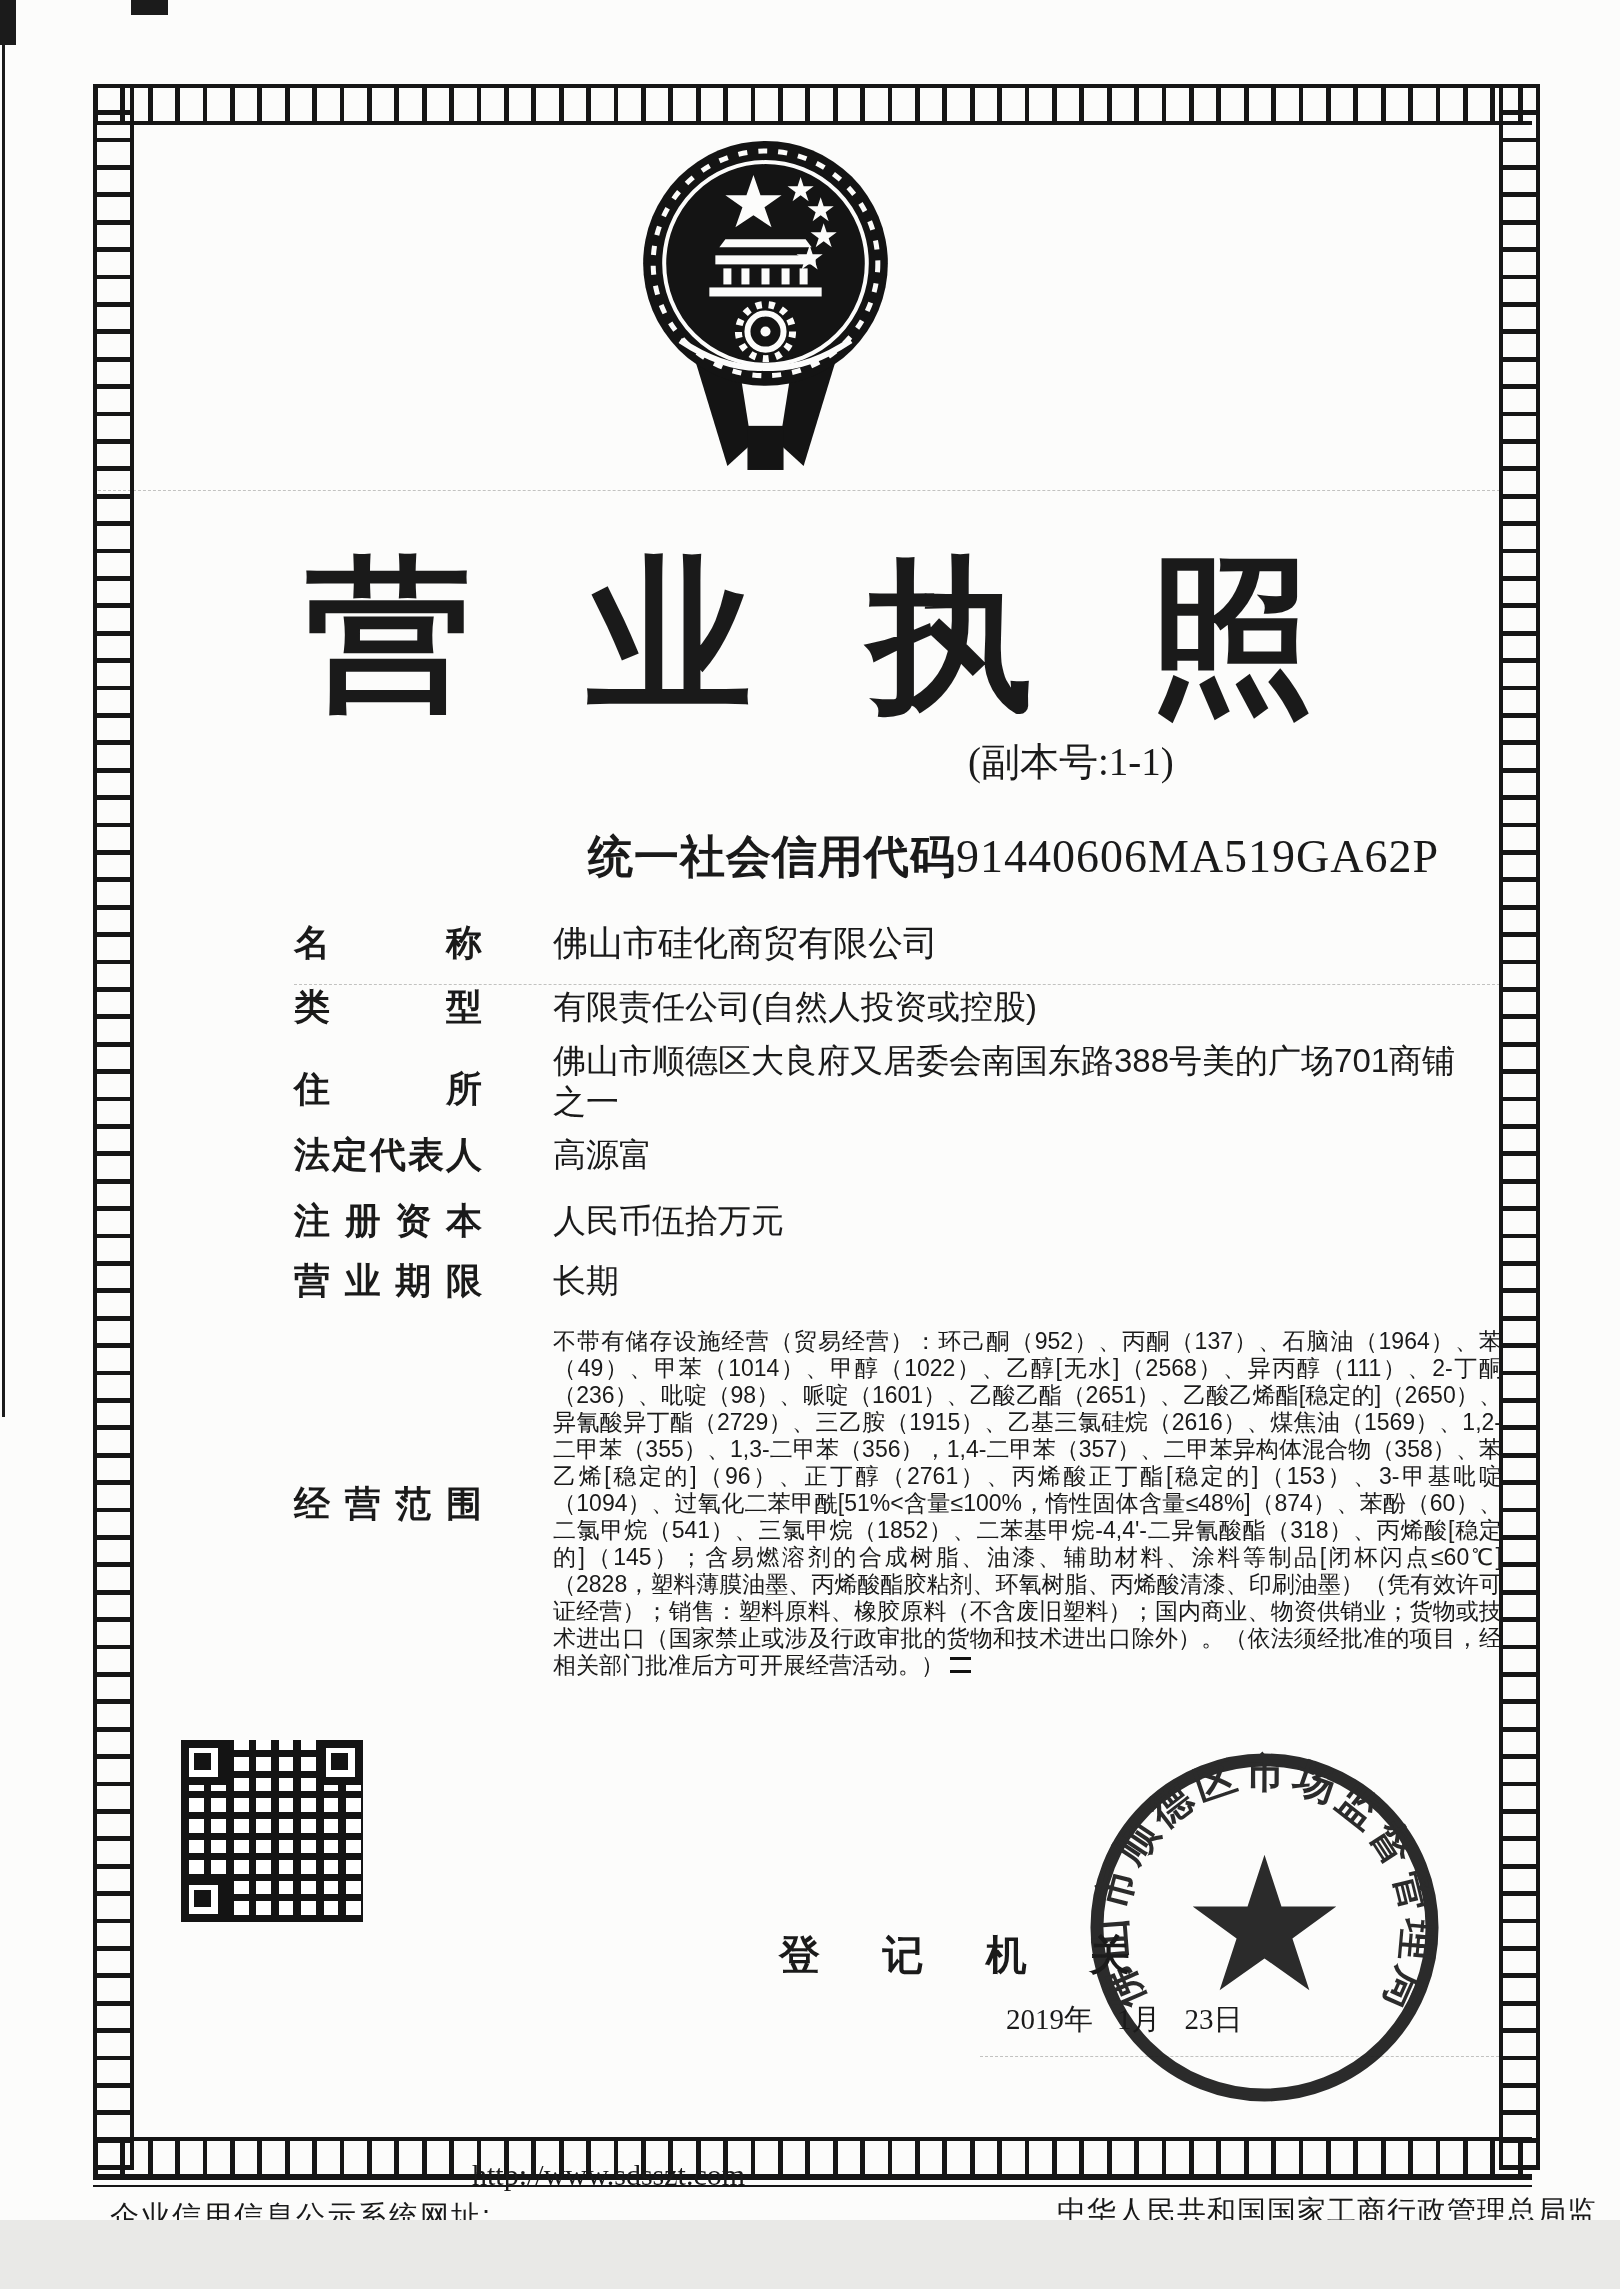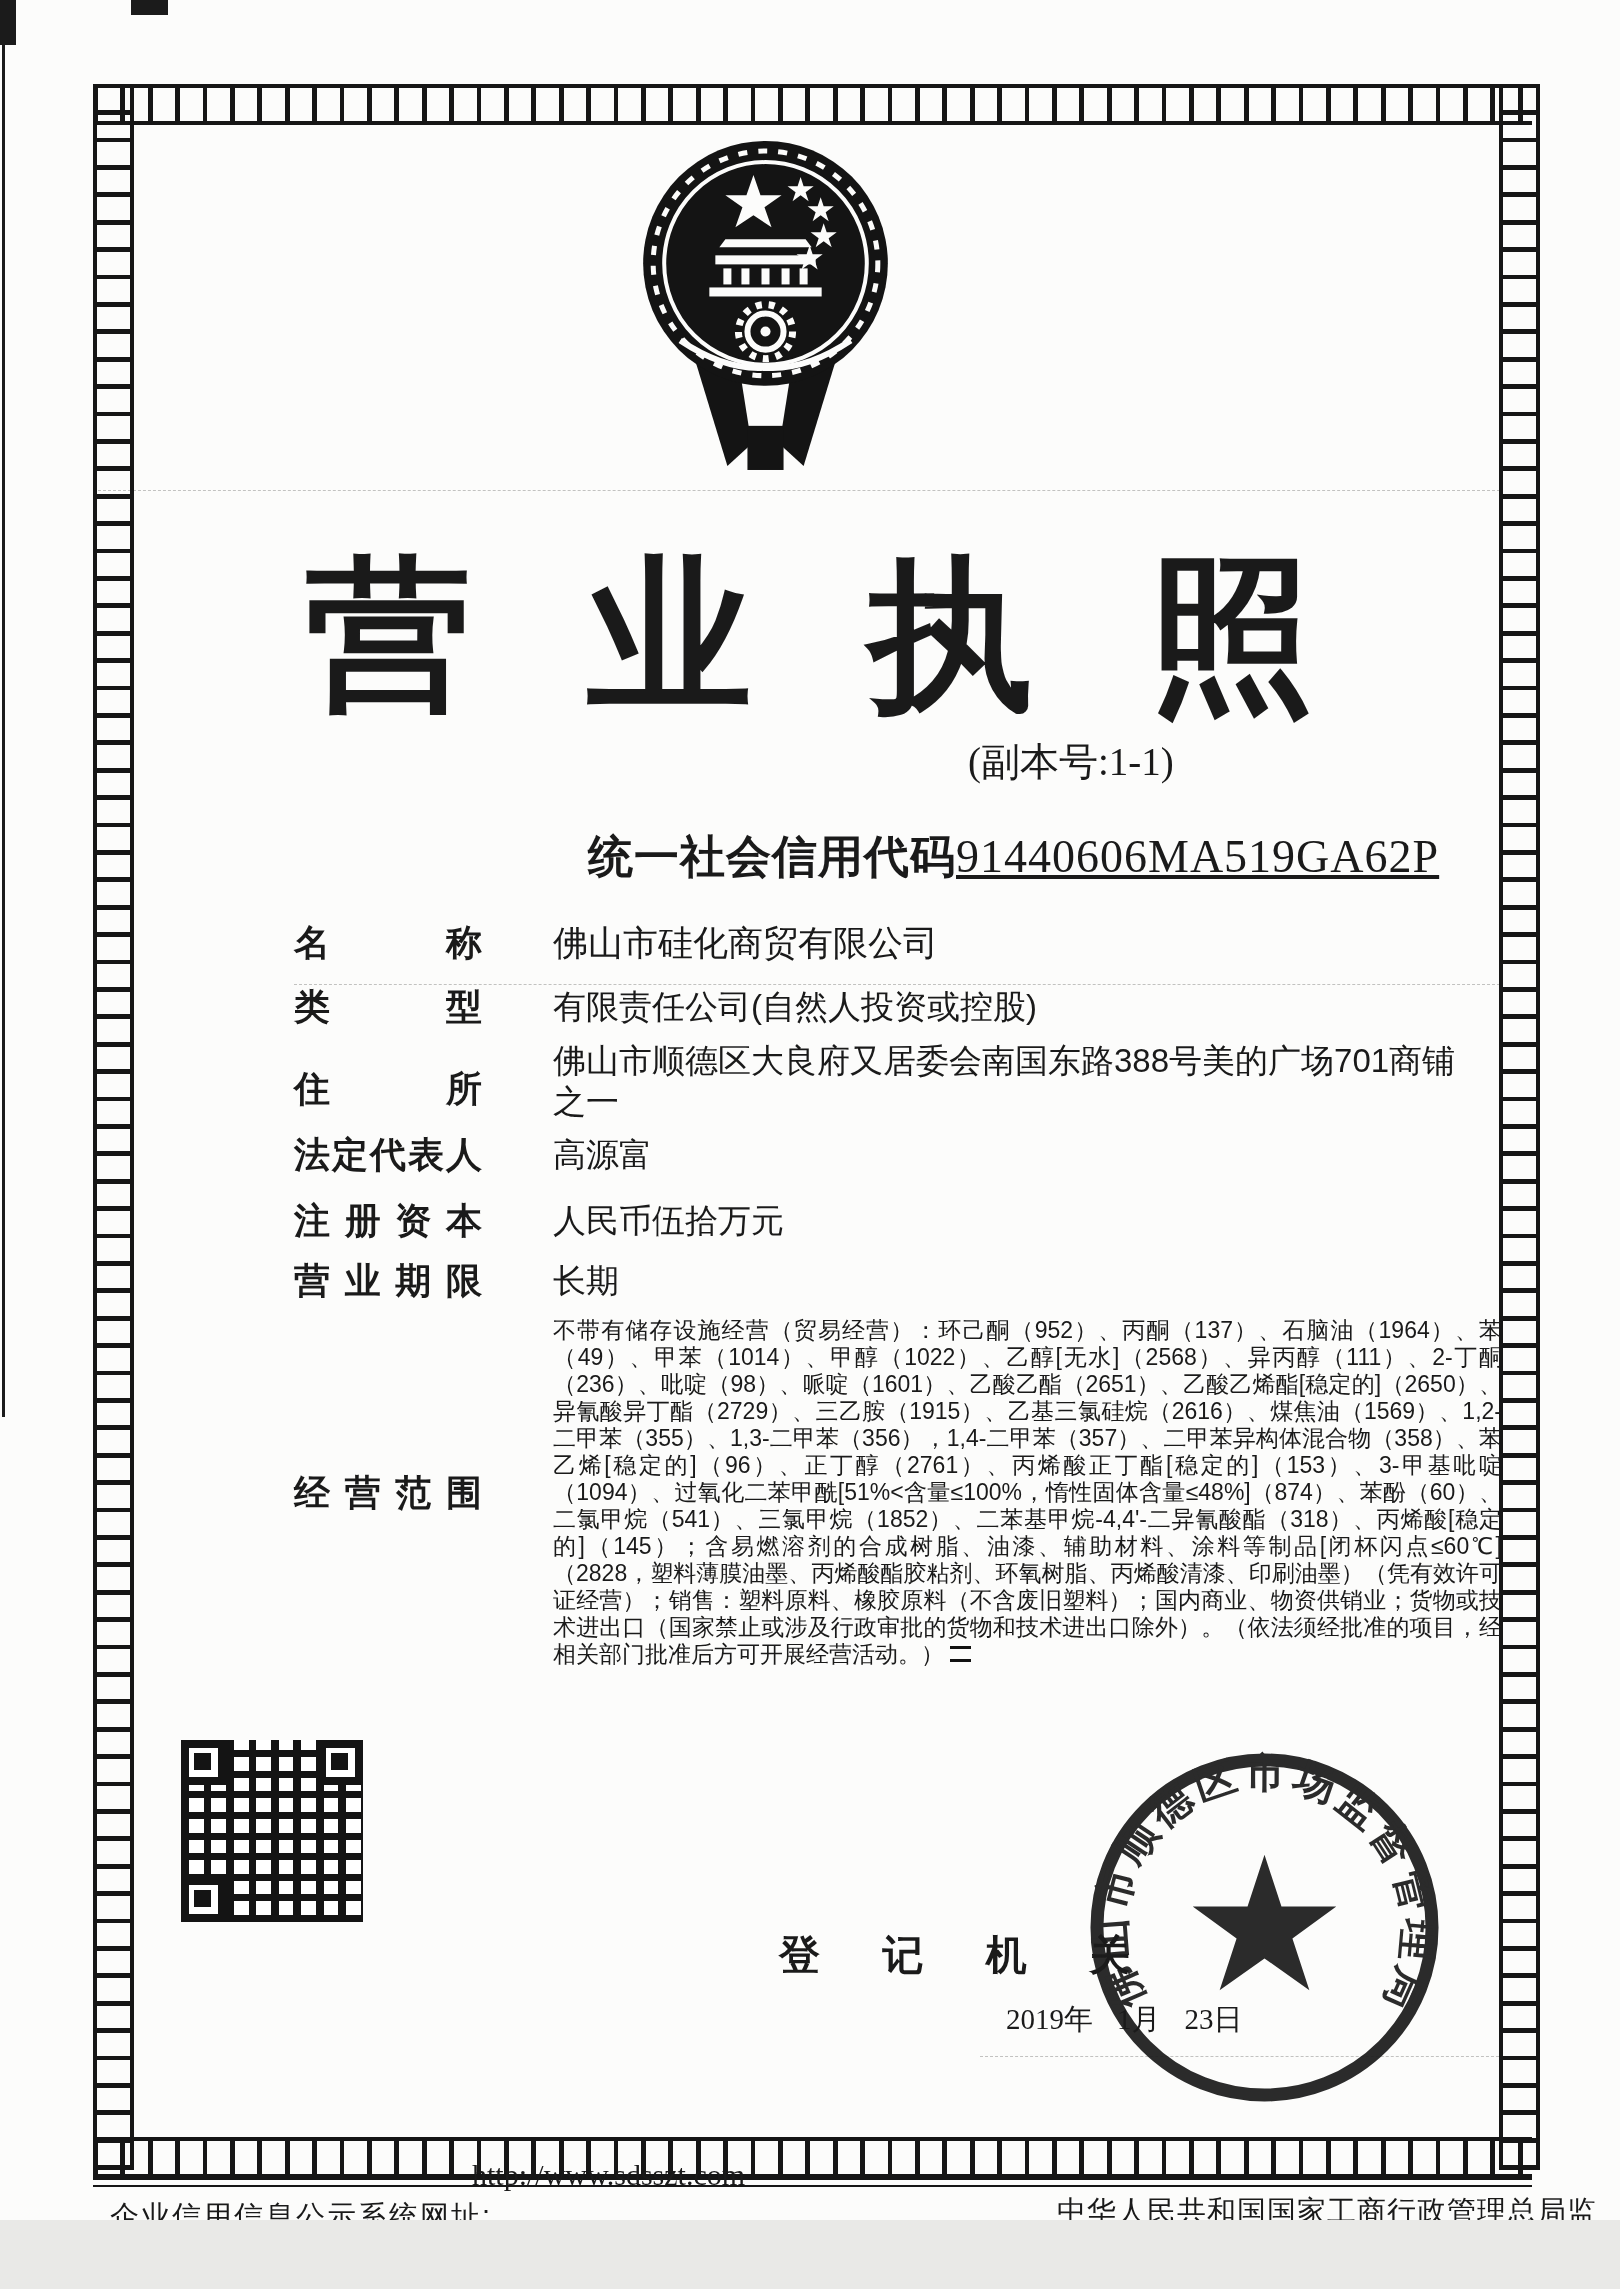--- a/index.html
+++ b/index.html
@@ -32,36 +32,36 @@
   .title{position:absolute;left:0;top:537px;width:1620px;text-align:center;
          font-size:165px;font-weight:900;letter-spacing:116px;text-indent:116px;
          line-height:196px;white-space:nowrap;}
 
   .copy-label{position:absolute;left:686px;top:737px;font-size:61px;font-weight:700;letter-spacing:5.9px;}
   .copy-number{position:absolute;left:968px;top:735px;font-size:39px;font-weight:400;
                font-family:"Liberation Serif",serif;}
 
   .credit-line{position:absolute;left:588px;top:827px;display:flex;align-items:baseline;}
   .credit-label{font-size:45px;font-weight:900;letter-spacing:1px;}
-  .credit-code{font-size:46px;font-family:"Liberation Serif",serif;letter-spacing:1px;text-decoration:underline;}
+  .credit-code{font-size:46px;font-family:"Liberation Serif",serif;letter-spacing:1px;}
 
   
   .fields{position:absolute;left:294px;top:921px;width:1225px;}
   .frow{display:flex;align-items:center;}
   .f-label{width:188px;flex:0 0 188px;font-size:36px;font-weight:900;
            text-align:justify;text-align-last:justify;line-height:43px;}
   .f-value{margin-left:71px;font-size:33px;line-height:41px;max-width:946px;}
   .f-value.serif{font-family:"Liberation Serif",serif;font-size:35px;}
   .r-name  {margin-bottom:20.6px;}
   .r-type  {margin-bottom:12.7px;}
   .r-addr  {margin-bottom:10.8px;}
   .r-legal {margin-bottom:22.5px;}
   .r-cap   {margin-bottom:17.6px;}
   .r-date  {margin-bottom:16.7px;}
-  .r-term  {margin-bottom:15px;}
+  .r-term  {margin-bottom:26px;}
   .scope-value{margin-left:71px;width:949px;font-size:23px;line-height:27px;
                text-align:justify;font-weight:500;}
   .end-mark{display:inline-block;width:21.6px;height:9.8px;margin-left:5.9px;
             border-top:3.9px solid #111;border-bottom:3.9px solid #111;vertical-align:baseline;}
 
   
   .qr{position:absolute;left:181px;top:1740px;width:182px;height:182px;background-color:#fff;
       background-image:repeating-linear-gradient(0deg,#141414 0 6.9px,transparent 6.9px 20.6px),
                        repeating-linear-gradient(90deg,#141414 0 7.8px,transparent 7.8px 22.5px);}
   .finder{position:absolute;width:45px;height:45px;background:#fff;border:8.8px solid #141414;box-sizing:border-box;}

